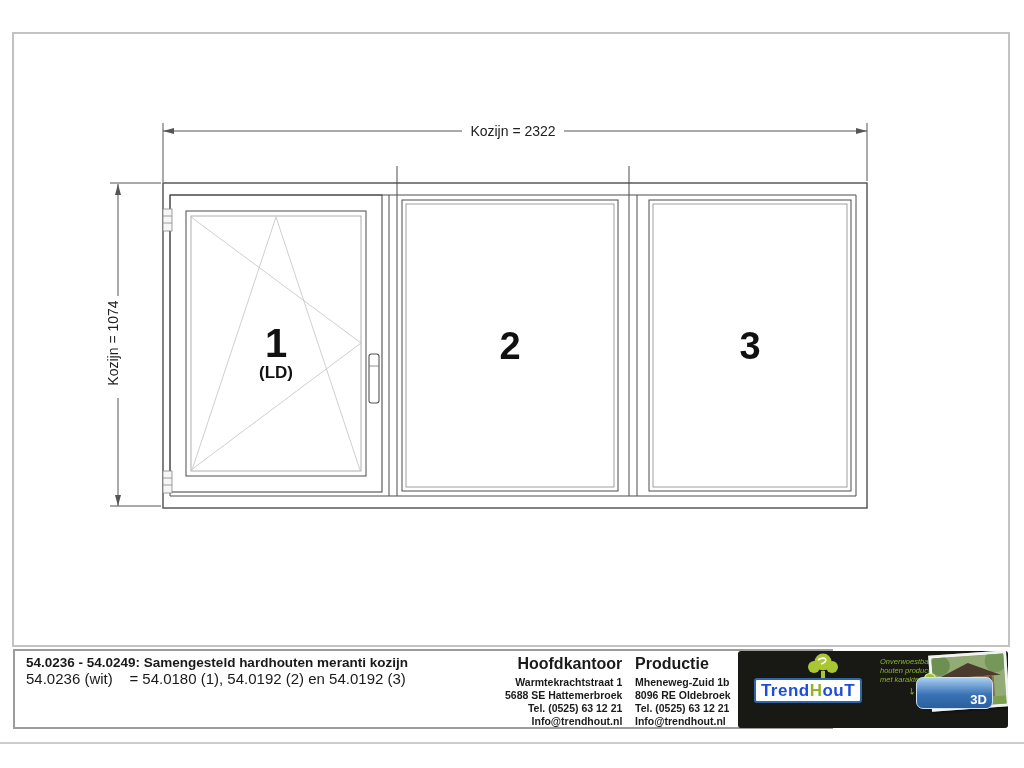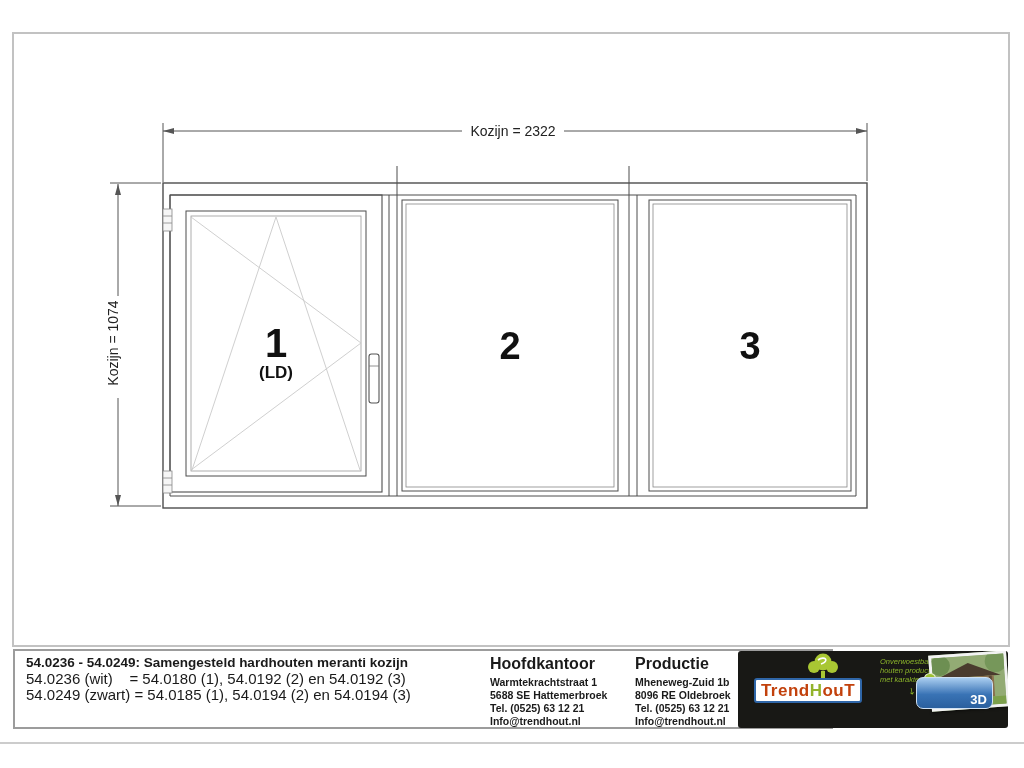--- a/index.html
+++ b/index.html
@@ -12,38 +12,38 @@
 
   
   .titlebar{
     position:absolute;left:13px;top:649px;width:820px;height:80px;
     border:2px solid #9c9c9c;background:#ffffff;box-sizing:border-box;
   }
   .tb-left{position:absolute;left:11px;top:3px;}
   .tb-title{font-weight:bold;font-size:13.5px;line-height:17px;white-space:pre;}
   .tb-line{font-size:15px;line-height:16px;white-space:pre;}
   .tb-col{position:absolute;top:3px;}
-  .tb-col1{left:475px;}
+  .tb-col1{left:490px;text-align:right;}
   .tb-col2{left:620px;}
   .tb-heading{font-weight:bold;font-size:16px;line-height:19px;margin-bottom:3px;}
   .tb-addr{font-weight:bold;font-size:10.5px;line-height:13px;}
 
   
   .logo-panel{
     position:absolute;left:723px;top:0px;width:270px;height:77px;
     background:#181815;border-radius:3px;overflow:hidden;
   }
   .tree-icon{position:absolute;left:66px;top:1px;}
   .logo-box{
     position:absolute;left:16px;top:27px;width:104px;height:21px;
     background:#ffffff;border:2px solid #2f66a8;border-radius:3px;
     display:flex;align-items:center;justify-content:center;
     font-weight:bold;font-size:17px;letter-spacing:0.5px;
   }
-  .logo-blue{color:#c2410c;}
+  .logo-blue{color:#1d4ed8;}
   .logo-green{color:#93b32b;}
   .slogan{
     position:absolute;left:142px;top:6px;width:72px;
     color:#8bb42a;font-style:italic;font-size:7.5px;line-height:9px;white-space:pre;
   }
   .slogan-arrow{position:absolute;left:170px;top:35px;color:#8bb42a;font-size:9px;transform:rotate(35deg);}
   .photo{
     position:absolute;left:192px;top:2px;width:72px;height:50px;
     border:3px solid #f2f2f2;transform:rotate(-4deg);background:#8fa877;
     box-shadow:0 1px 3px rgba(0,0,0,0.6);
@@ -152,21 +152,20 @@
   <text x="276" y="378" text-anchor="middle" font-size="17" font-weight="bold" fill="#111111">(LD)</text>
   <text x="510" y="359" text-anchor="middle" font-size="38" font-weight="bold" fill="#111111">2</text>
   <text x="750" y="359" text-anchor="middle" font-size="38" font-weight="bold" fill="#111111">3</text>
 </svg>
 
 <div class="titlebar">
 
   <div class="tb-left">
     <div class="tb-title">54.0236 - 54.0249: Samengesteld hardhouten meranti kozijn</div>
     <div class="tb-line">54.0236 (wit)    = 54.0180 (1), 54.0192 (2) en 54.0192 (3)</div>
-    <div class="tb-line">54.0249 (zwart) = 54.0185 (1), 54.0194 (2) en 54.0194 (3)</div>
   </div>
 
   <div class="tb-col tb-col1">
     <div class="tb-heading">Hoofdkantoor</div>
     <div class="tb-addr">Warmtekrachtstraat 1</div>
     <div class="tb-addr">5688 SE Hattemerbroek</div>
     <div class="tb-addr">Tel. (0525) 63 12 21</div>
     <div class="tb-addr">Info@trendhout.nl</div>
   </div>
 

